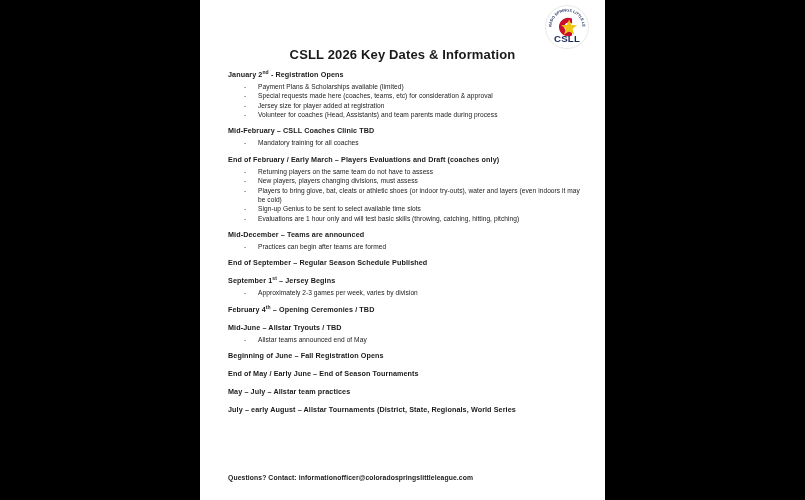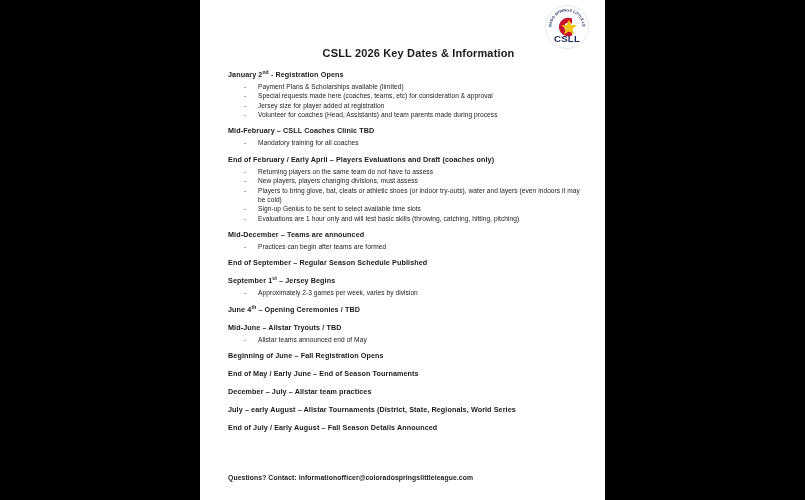--- a/index.html
+++ b/index.html
@@ -45,25 +45,24 @@
     overflow: hidden;
   }
   .logo-svg { display: block; }
 
   .doc-title {
     position: absolute;
     top: 47px;
     left: 0;
     width: 405px;
     text-align: center;
-    font-size: 11px;
+    font-size: 13px;
     font-weight: bold;
     color: #1a1a1a;
     letter-spacing: 0.15px;
-    padding-left: 16px;
   }
 
   .content {
     position: absolute;
     top: 70px;
     left: 28px;
     width: 352px;
   }
 
   .heading {
@@ -142,44 +141,43 @@
         <div class="bullets">
           <div class="bullet"><span class="bullet-dash">-</span><span>Payment Plans &amp; Scholarships available (limited)</span></div>
           <div class="bullet"><span class="bullet-dash">-</span><span>Special requests made here (coaches, teams, etc) for consideration &amp; approval</span></div>
           <div class="bullet"><span class="bullet-dash">-</span><span>Jersey size for player added at registration</span></div>
           <div class="bullet"><span class="bullet-dash">-</span><span>Volunteer for coaches (Head, Assistants) and team parents made during process</span></div>
         </div>
         <div class="heading"><span>Mid-February – CSLL Coaches Clinic TBD</span></div>
         <div class="bullets">
           <div class="bullet"><span class="bullet-dash">-</span><span>Mandatory training for all coaches</span></div>
         </div>
-        <div class="heading"><span>End of February / Early April – Players Evaluations and Draft (coaches only)</span></div>
+        <div class="heading"><span>End of February / Early March – Players Evaluations and Draft (coaches only)</span></div>
         <div class="bullets">
           <div class="bullet"><span class="bullet-dash">-</span><span>Returning players on the same team do not have to assess</span></div>
           <div class="bullet"><span class="bullet-dash">-</span><span>New players, players changing divisions, must assess</span></div>
           <div class="bullet"><span class="bullet-dash">-</span><span>Players to bring glove, bat, cleats or athletic shoes (or indoor try-outs), water and layers (even indoors it may be cold)</span></div>
           <div class="bullet"><span class="bullet-dash">-</span><span>Sign-up Genius to be sent to select available time slots</span></div>
           <div class="bullet"><span class="bullet-dash">-</span><span>Evaluations are 1 hour only and will test basic skills (throwing, catching, hitting, pitching)</span></div>
         </div>
         <div class="heading"><span>Mid-December – Teams are announced</span></div>
         <div class="bullets">
           <div class="bullet"><span class="bullet-dash">-</span><span>Practices can begin after teams are formed</span></div>
         </div>
         <div class="heading"><span>End of September – Regular Season Schedule Published</span></div>
         <div class="heading"><span>September 1</span><sup>st</sup><span> – Jersey Begins</span></div>
         <div class="bullets">
           <div class="bullet"><span class="bullet-dash">-</span><span>Approximately 2-3 games per week, varies by division</span></div>
         </div>
-        <div class="heading"><span>June 4</span><sup>th</sup><span> – Opening Ceremonies / TBD</span></div>
+        <div class="heading"><span>February 4</span><sup>th</sup><span> – Opening Ceremonies / TBD</span></div>
         <div class="heading"><span>Mid-June – Allstar Tryouts / TBD</span></div>
         <div class="bullets">
           <div class="bullet"><span class="bullet-dash">-</span><span>Allstar teams announced end of May</span></div>
         </div>
         <div class="heading"><span>Beginning of June – Fall Registration Opens</span></div>
         <div class="heading"><span>End of May / Early June – End of Season Tournaments</span></div>
-        <div class="heading"><span>December – July – Allstar team practices</span></div>
+        <div class="heading"><span>May – July – Allstar team practices</span></div>
         <div class="heading"><span>July – early August – Allstar Tournaments (District, State, Regionals, World Series</span></div>
-        <div class="heading"><span>End of July / Early August – Fall Season Details Announced</span></div>
       </div>
 
     <div class="contact">Questions?  Contact:  informationofficer@coloradospringslittleleague.com</div>
   </div>
 </div>
 
 </body></html>

